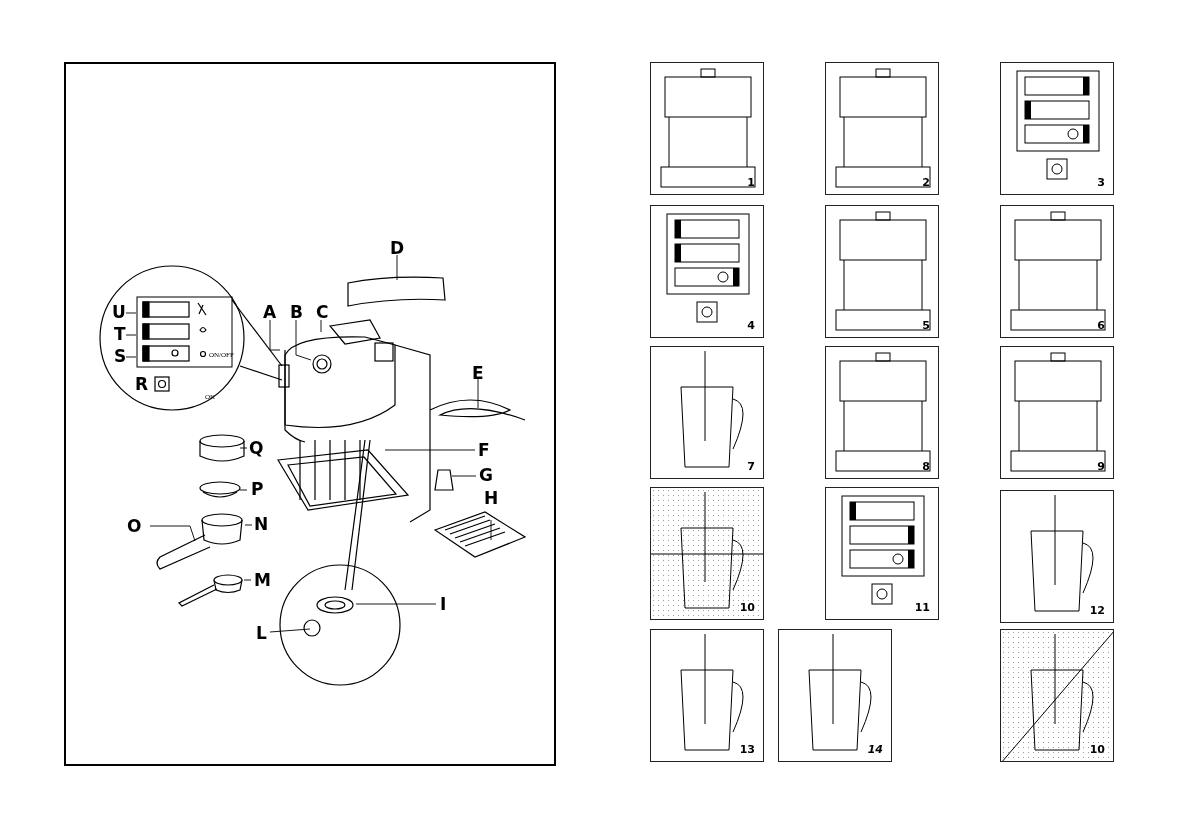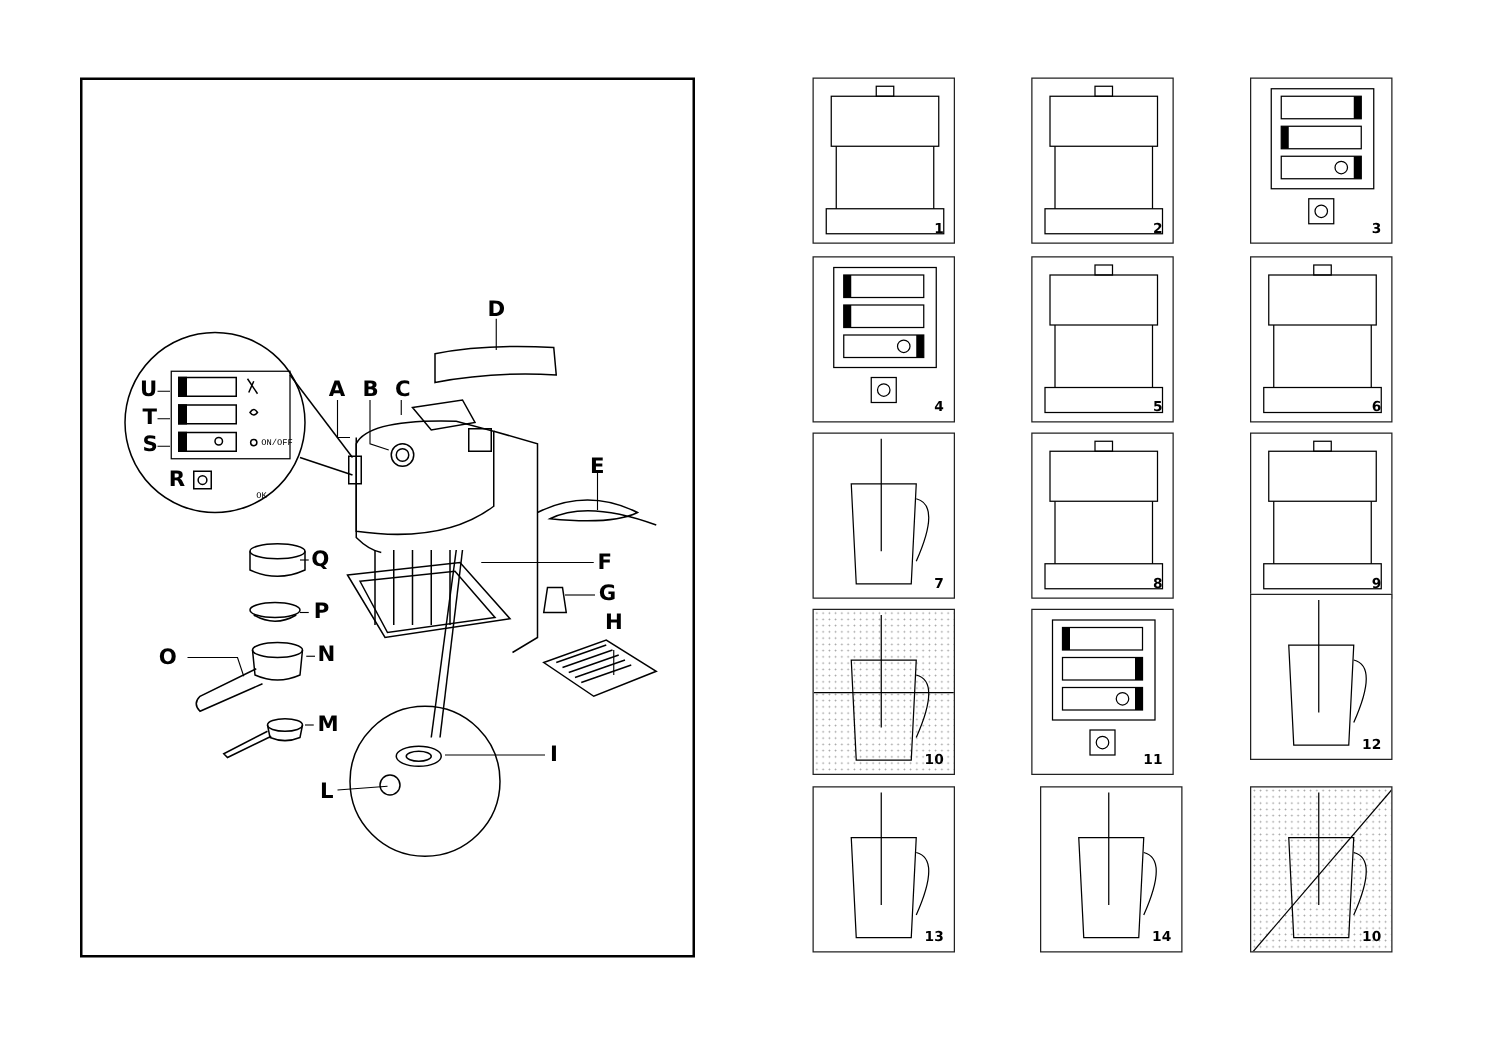--- a/index.html
+++ b/index.html
@@ -1,19 +1,19 @@
 <!DOCTYPE html>
 <html><head>
 <meta charset="utf-8">
 <style>
   html,body{margin:0;padding:0;background:#fff;}
   body{width:1190px;height:840px;position:relative;overflow:hidden;font-family:"DejaVu Sans",sans-serif;color:#000;}
   .frame{position:absolute;left:64px;top:62px;width:488px;height:700px;border:2px solid #000;box-sizing:content-box;}
   .lbl{position:absolute;font-family:"DejaVu Sans",sans-serif;font-weight:bold;font-size:17px;line-height:1;}
-  .small{position:absolute;font-family:Liberation Mono, monospace;font-size:7px;}
+  .small{position:absolute;font-family:Liberation Serif, serif;font-size:7px;}
   svg.main{position:absolute;left:0;top:0;}
   .panel{position:absolute;width:114px;height:133px;border:1.5px solid #222;box-sizing:border-box;background:#fff;overflow:hidden;}
   .panel .num{position:absolute;right:8px;bottom:5px;font-weight:bold;font-size:11px;font-family:"DejaVu Sans",sans-serif;}
   .panel svg{position:absolute;left:0;top:0;}
   .dots{background-image:radial-gradient(#9a9a9a 0.6px,transparent 0.8px);background-size:5px 5px;}
 </style>
 </head>
 <body>
 
 <div class="frame"></div>
@@ -243,37 +243,37 @@
       <rect x="24" y="62" width="64" height="18" fill="none" stroke="#000"></rect>
       <rect x="24" y="14" width="6" height="18" fill="#000"></rect>
       <rect x="82" y="38" width="6" height="18" fill="#000"></rect>
       <rect x="82" y="62" width="6" height="18" fill="#000"></rect>
       <circle cx="72" cy="71" r="5" fill="none" stroke="#000"></circle>
       <rect x="46" y="96" width="20" height="20" fill="none" stroke="#000"></rect>
         <circle cx="56" cy="106" r="5" fill="none" stroke="#000"></circle>
       </svg>
       <span class="num">11</span>
     </div>
-    <div class="panel" style="left: 1000px; top: 475px;">
+    <div class="panel" style="left: 1000px; top: 490px;">
       <svg width="114" height="133">
         <path d="M30 40 l4 80 l44 0 l4 -80z" fill="none" stroke="#000"></path>
       <path d="M82 52 q20 5 0 50" fill="none" stroke="#000"></path>
       <path d="M54 4 l0 90" stroke="#000"></path>
       </svg>
       <span class="num">12</span>
     </div>
     <div class="panel" style="left: 650px; top: 629px; text-decoration: underline;">
       <svg width="114" height="133">
         <path d="M30 40 l4 80 l44 0 l4 -80z" fill="none" stroke="#000"></path>
       <path d="M82 52 q20 5 0 50" fill="none" stroke="#000"></path>
       <path d="M54 4 l0 90" stroke="#000"></path>
       </svg>
       <span class="num">13</span>
     </div>
-    <div class="panel" style="left: 832px; top: 629px;">
+    <div class="panel" style="left: 778px; top: 629px; font-style: italic;">
       <svg width="114" height="133">
         <path d="M30 40 l4 80 l44 0 l4 -80z" fill="none" stroke="#000"></path>
       <path d="M82 52 q20 5 0 50" fill="none" stroke="#000"></path>
       <path d="M54 4 l0 90" stroke="#000"></path>
       </svg>
       <span class="num">14</span>
     </div>
     <div class="panel dots" style="left: 1000px; top: 629px;">
       <svg width="114" height="133">
         <path d="M30 40 l4 80 l44 0 l4 -80z" fill="none" stroke="#000"></path>

